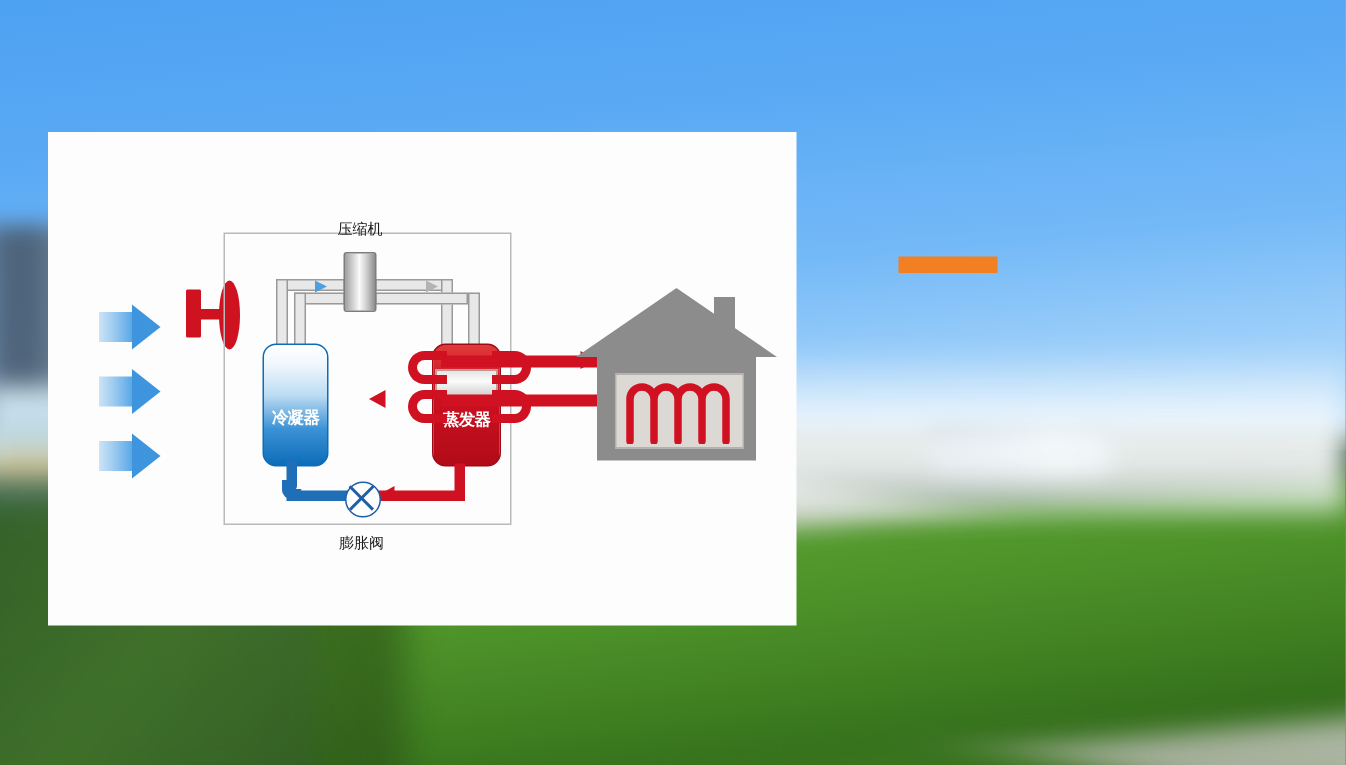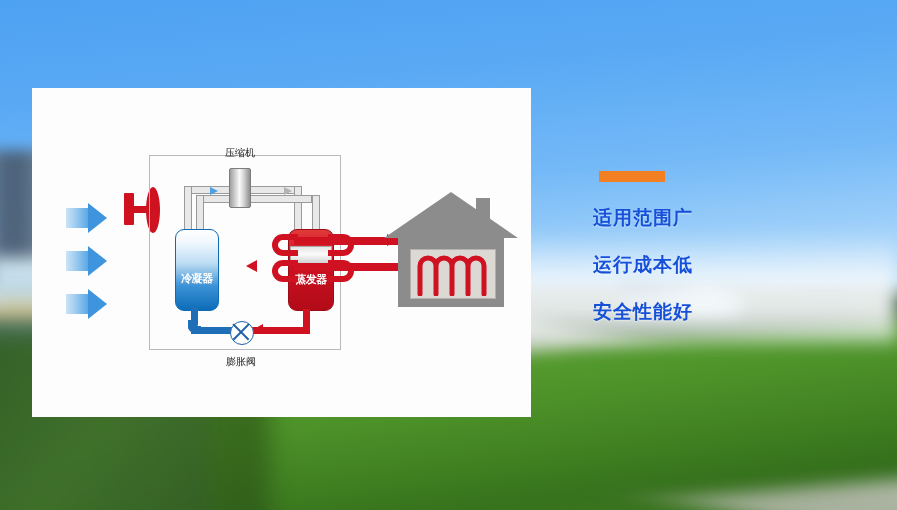--- a/index.html
+++ b/index.html
@@ -291,19 +291,14 @@
       <div class="house-room"></div>
       <div class="coil">
         <svg width="76" height="42" viewBox="0 0 76 42">
           <path d="M4 40 L4 12 A8 8 0 0 1 20 12 L20 40 M20 12 A8 8 0 0 1 36 12 L36 40 M36 12 A8 8 0 0 1 52 12 L52 40 M52 12 A8 8 0 0 1 68 12 L68 40" fill="none" stroke="#cf1122" stroke-width="5" stroke-linecap="round"></path>
         </svg>
       </div>
     </div>
   </div>
 
   <div class="rule"></div>
-  <div class="bullets">
-    <div class="bullet">适用范围广</div>
-    <div class="bullet">运行成本低</div>
-    <div class="bullet">安全性能好</div>
-  </div>
 
 </div>
 
 </body></html>

